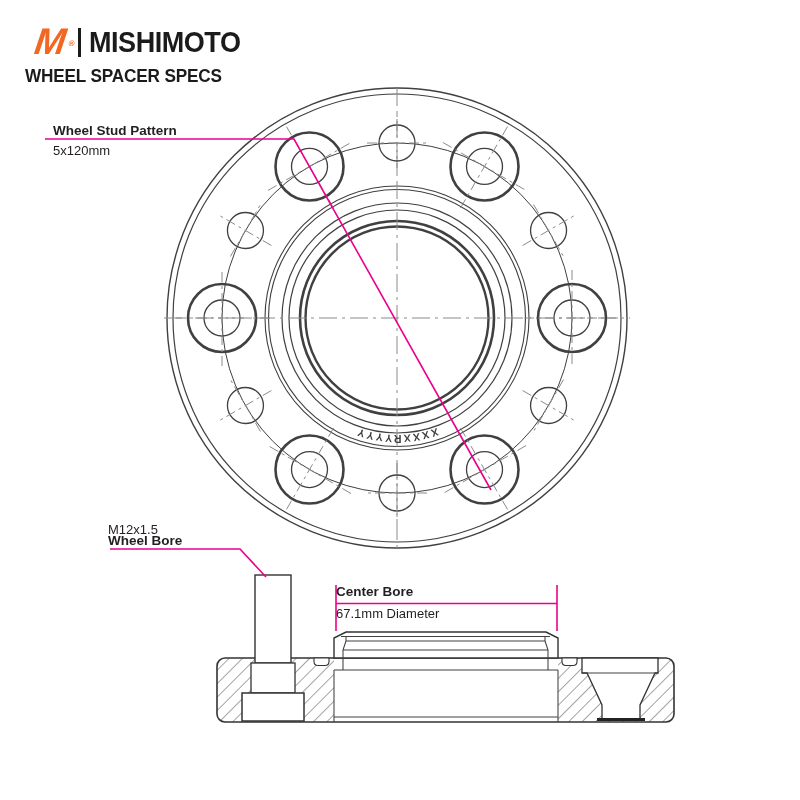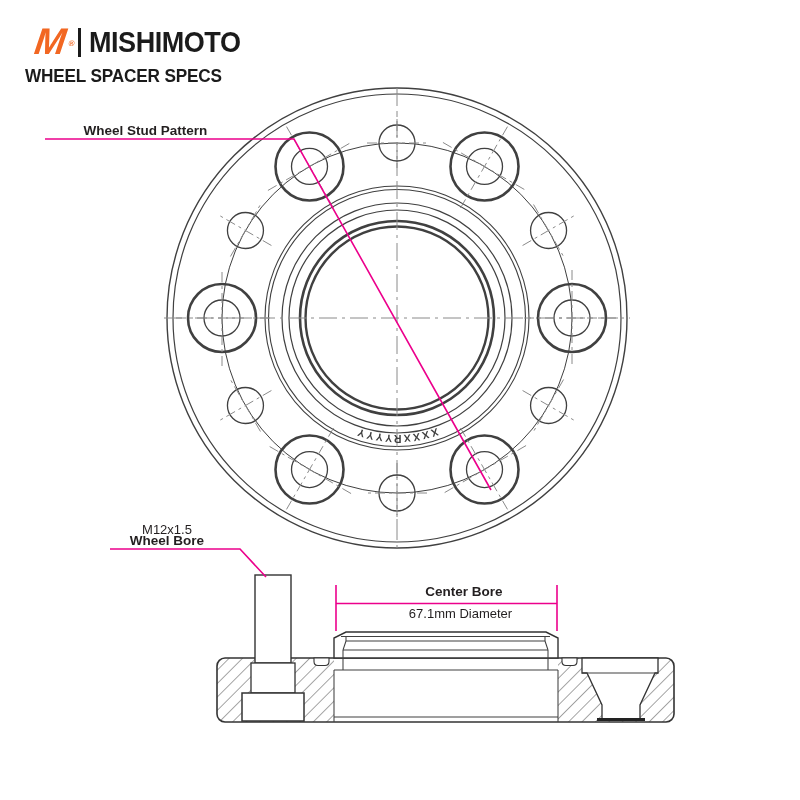--- a/index.html
+++ b/index.html
@@ -11,21 +11,21 @@
   .brand-row{display:flex;align-items:center;height:36px;margin-left:10px;}
   .logo-m{font-style:italic;font-weight:bold;font-size:37px;line-height:30px;
           color:#F26722;transform:skewX(-8deg);position:relative;letter-spacing:-2px;}
   .logo-reg{font-size:8px;font-style:normal;position:absolute;right:-9px;bottom:-2px;color:#F26722;}
   .logo-divider{width:3px;height:29px;background:#1b1b1b;margin:0 8px 0 14px;}
   .brand-name{font-weight:bold;font-size:30px;letter-spacing:-.5px;color:#1b1b1b;
               transform:scaleX(.9);transform-origin:left center;white-space:nowrap;}
   .brand-subtitle{font-weight:bold;font-size:18.5px;letter-spacing:-.2px;color:#1b1b1b;
               margin-top:5px;transform:scaleX(.93);transform-origin:left center;white-space:nowrap;}
   
-  .lbl,.val{position:absolute;text-align:center;white-space:nowrap;}
+  .lbl,.val{position:absolute;white-space:nowrap;}
   .lbl{font-weight:bold;font-size:13.5px;}
   .val{font-size:13px;}
   .lbl-stud-pattern{left:53px;top:123px;width:185px;}
   .val-stud-pattern{left:53px;top:143px;width:185px;}
   .lbl-wheel-stud{left:108px;top:533px;width:118px;}
   .val-wheel-stud{left:108px;top:522px;width:118px;}
   .lbl-center-bore{left:336px;top:584px;width:256px;}
   .val-center-bore{left:336px;top:606px;width:249px;}
 </style>
 </head>
@@ -196,20 +196,21 @@
       <div class="logo-m">
         <span>M</span><span class="logo-reg">®</span>
       </div>
       <div class="logo-divider"></div>
       <div class="brand-name">MISHIMOTO</div>
     </div>
     <div class="brand-subtitle">WHEEL SPACER SPECS</div>
   </div>
 
   <div class="lbl lbl-stud-pattern">Wheel Stud Pattern</div>
+  <div class="val val-stud-pattern">5x120mm</div>
 
   <div class="lbl lbl-wheel-stud">Wheel Bore</div>
   <div class="val val-wheel-stud">M12x1.5</div>
 
   <div class="lbl lbl-center-bore">Center Bore</div>
   <div class="val val-center-bore">67.1mm Diameter</div>
 
 </div>
 
 </body></html>

